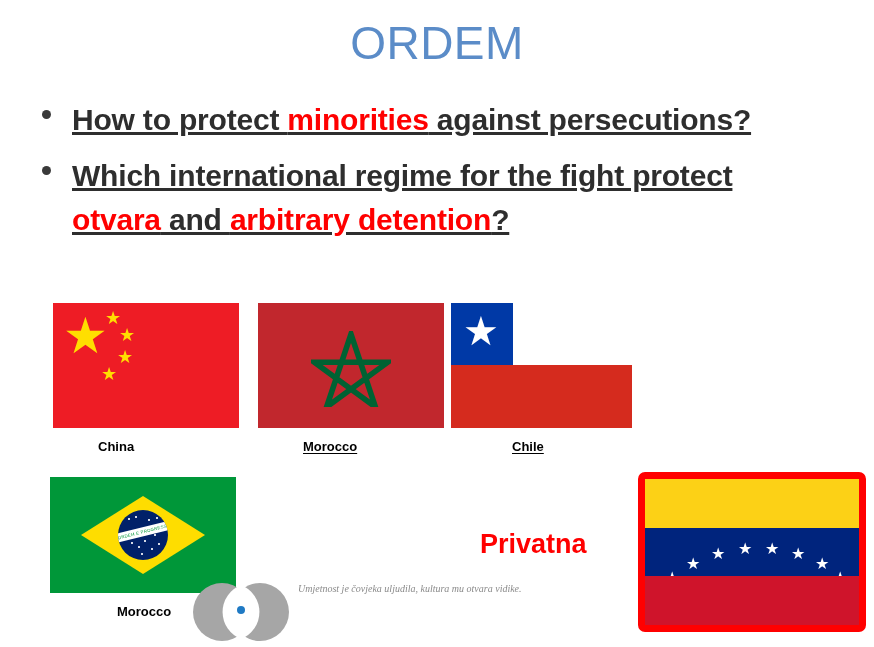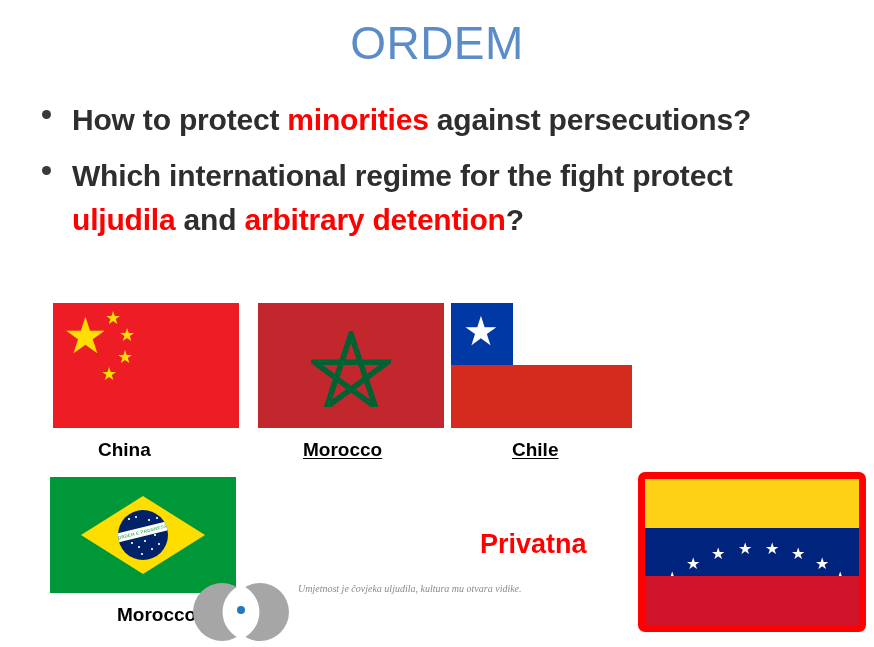--- a/index.html
+++ b/index.html
@@ -40,20 +40,21 @@
   }
   .bullet-row {
     position: relative;
     padding-left: 38px;
     margin-bottom: 12px;
     font-size: 30px;
     font-weight: bold;
     color: #2E2E2E;
     line-height: 1.47;
     letter-spacing: -0.2px;
+    text-decoration: underline;
   }
   .bullet-dot {
     position: absolute;
     left: 8px;
     top: 12px;
     width: 9px;
     height: 9px;
     border-radius: 50%;
     background: #3A3A3A;
   }
@@ -177,21 +178,21 @@
     color: #ffffff;
     font-size: 16px;
     line-height: 1;
     font-family: "DejaVu Sans", sans-serif;
   }
 
   
   .caption {
     position: absolute;
     font-family: "Liberation Sans", sans-serif;
-    font-size: 19px;
+    font-size: 13px;
     font-weight: bold;
     color: #000000;
     white-space: nowrap;
   }
   .caption.underlined { text-decoration: underline; text-underline-offset: 2px; }
   .caption.misspelled {
     border-bottom: 0;
     background-repeat: repeat-x;
     background-position: left bottom;
     background-size: 4px 3px;
@@ -249,21 +250,21 @@
 
 <div class="bullets">
 
   <div class="bullet-row">
     <span class="bullet-dot"></span>
     <span>How to protect </span><span class="hl-red">minorities</span><span> against persecutions?</span>
   </div>
 
   <div class="bullet-row">
     <span class="bullet-dot"></span>
-    <span>Which international regime for the fight protect </span><span class="hl-red">uljudila</span><span> and </span><span class="hl-red">arbitrary detention</span><span>?</span>
+    <span>Which international regime for the fight protect </span><span class="hl-red">otvara</span><span> and </span><span class="hl-red">arbitrary detention</span><span>?</span>
   </div>
 
 </div>
 
 <div class="flag" id="flag-china">
   <span class="cn-star cn-big">★</span>
   <span class="cn-star cn-s1">★</span>
   <span class="cn-star cn-s2">★</span>
   <span class="cn-star cn-s3">★</span>
   <span class="cn-star cn-s4">★</span>

